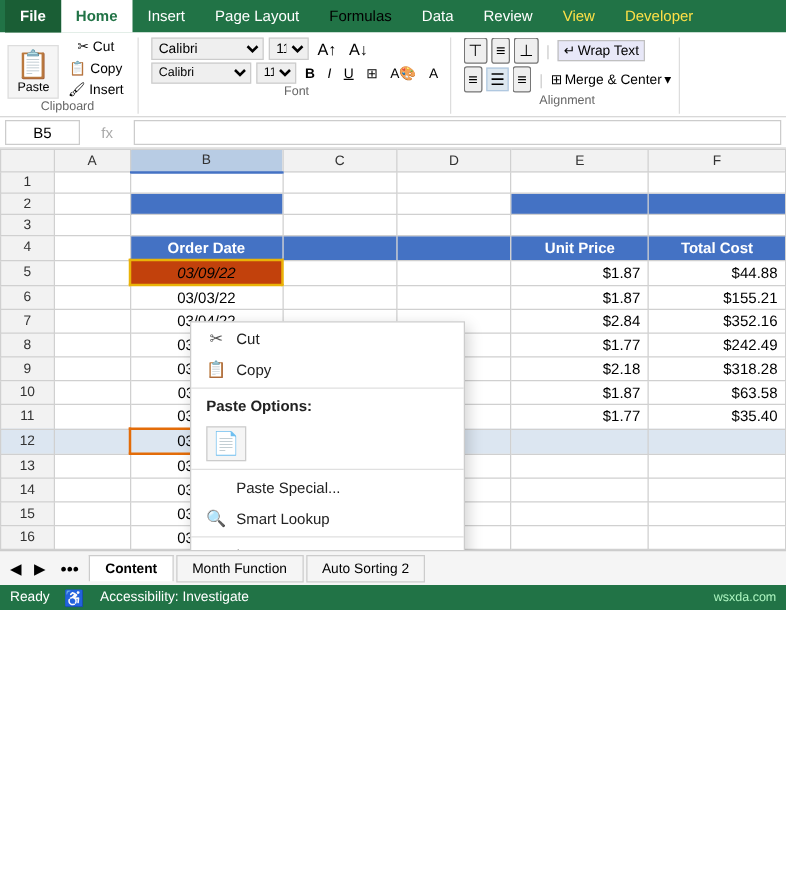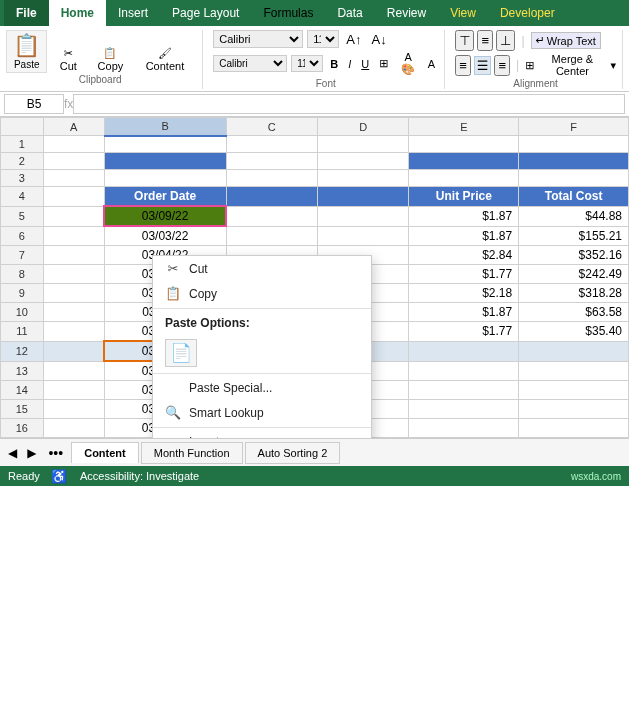--- a/index.html
+++ b/index.html
@@ -9,21 +9,21 @@
     .ribbon-tab.active { background: #fff; color: #217346; font-weight: bold; }
     .small-btn { border: none; background: none; cursor: pointer; font-size: 11px; padding: 1px 3px; }
     .font-select { font-size: 11px; padding: 1px; border: 1px solid #ccc; width: 90px; }
     .font-size { font-size: 11px; padding: 1px; border: 1px solid #ccc; width: 32px; }
     .bold { font-weight: bold; }
     .italic { font-style: italic; }
     .underline { text-decoration: underline; }
     .align-btn { font-size: 13px; cursor: pointer; padding: 1px 2px; }
 
     
-    .formula-bar { display: flex; align-items: center; border-bottom: 1px solid #ccc; padding: 2px 4px; gap: 0; background: #fff; }
+    .formula-bar { display: flex; align-items: center; border-bottom: 1px solid #ccc; padding: 2px 4px; gap: 17px; background: #fff; }
     .cell-ref { width: 60px; border: 1px solid #ccc; padding: 2px 4px; font-size: 12px; text-align: center; }
     .formula-input { flex: 1; border: 1px solid #ccc; padding: 2px 4px; font-size: 12px; }
     .sheet-table { border-collapse: collapse; width: 100%; font-size: 12px; }
     .sheet-table th, .sheet-table td { border: 1px solid #d0d0d0; padding: 2px 6px; min-width: 30px; }
     .col-header { background: #f2f2f2; text-align: center; font-weight: normal; color: #333; height: 18px; font-size: 11px; }
     .row-header { background: #f2f2f2; text-align: center; font-weight: normal; color: #333; width: 28px; font-size: 11px; }
     .cell-blue { background: #4472c4; color: #fff; text-align: center; }
     .cell-date { text-align: center; }
     .cell-price { text-align: right; }
     .cell-header-blue { background: #4472c4; color: #fff; font-weight: bold; text-align: center; }
@@ -60,24 +60,24 @@
   </div>
 
   <div style="display:flex;align-items:stretch;background:#fff;border-bottom:1px solid #ccc;padding:4px 6px 2px 6px;gap:4px;">
 
     <div style="display:flex;flex-direction:column;border-right:1px solid #ddd;padding-right:8px;min-width:80px;align-items:center;">
       <div style="display:flex;align-items:flex-end;gap:4px;">
         <div style="display:flex;flex-direction:column;align-items:center;cursor:pointer;border:1px solid #ddd;padding:2px 6px;background:#f5f5f5;">
           <span style="font-size:22px;">📋</span>
           <span style="font-size:10px;">Paste</span>
         </div>
-        <div style="display:flex;flex-direction:row;gap:2px;">
+        <div style="display:flex;flex-direction:column;gap:2px;">
           <button class="small-btn">✂ Cut</button>
           <button class="small-btn">📋 Copy</button>
-          <button class="small-btn">🖌 Content</button>
+          <button class="small-btn">🖌 Insert</button>
         </div>
       </div>
       <div style="font-size:10px;color:#666;margin-top:1px;">Clipboard</div>
     </div>
 
     <div style="display:flex;flex-direction:column;border-right:1px solid #ddd;padding:0 6px;min-width:170px;">
       <div style="display:flex;gap:4px;align-items:center;">
         <select class="font-select">
           <option>Calibri</option>
         </select>
@@ -188,21 +188,21 @@
         <td></td>
         <td class="cell-header-blue">Order Date</td>
         <td class="cell-header-blue"></td>
         <td class="cell-header-blue"></td>
         <td class="cell-header-blue">Unit Price</td>
         <td class="cell-header-blue">Total Cost</td>
       </tr>
       <tr>
         <td class="row-header">5</td>
         <td></td>
-        <td class="cell-date" style="border:2px solid #ec4899;background:#4d7c0f;">03/09/22</td>
+        <td class="cell-date" style="border:2px solid #eab308;background:#c2410c;font-style:italic;">03/09/22</td>
         <td></td>
         <td></td>
         <td class="cell-price">$1.87</td>
         <td class="cell-price">$44.88</td>
       </tr>
       <tr>
         <td class="row-header">6</td>
         <td></td>
         <td class="cell-date">03/03/22</td>
         <td></td>

